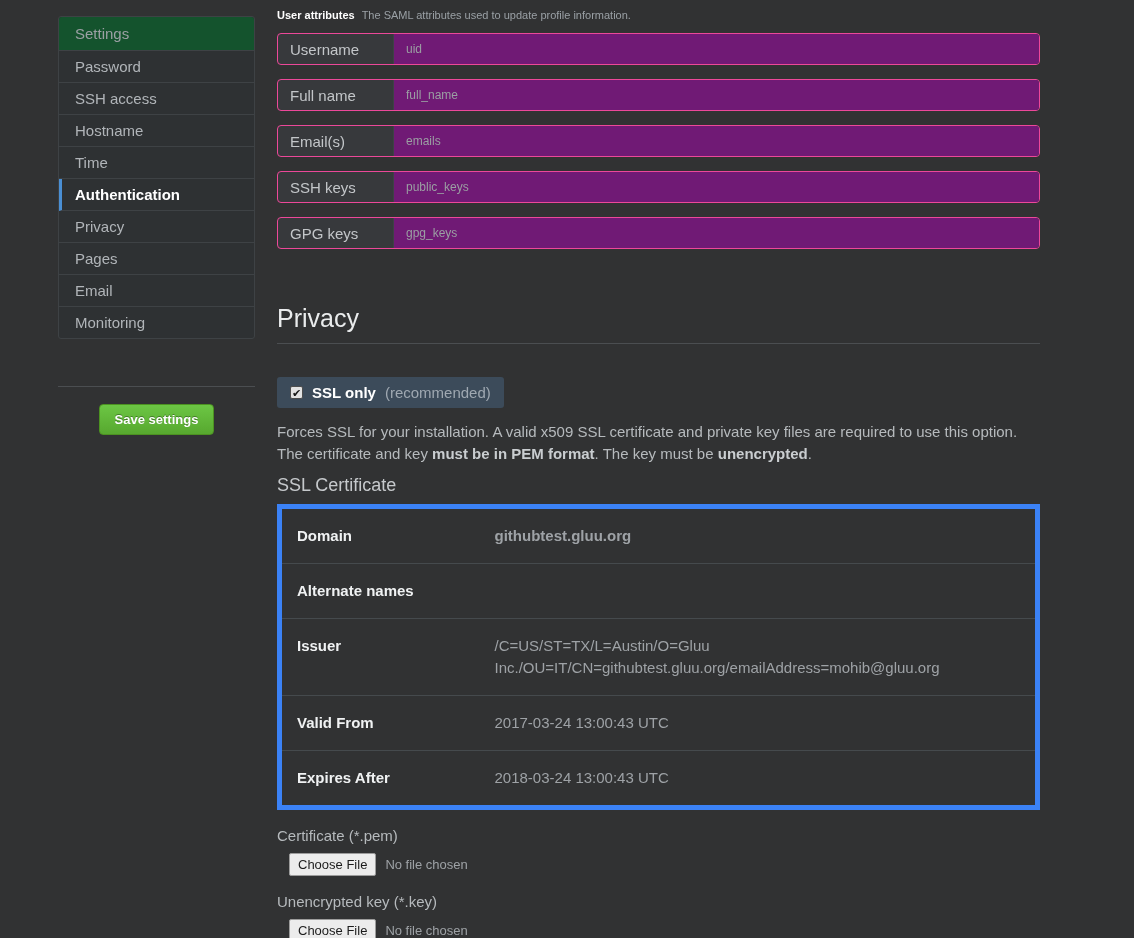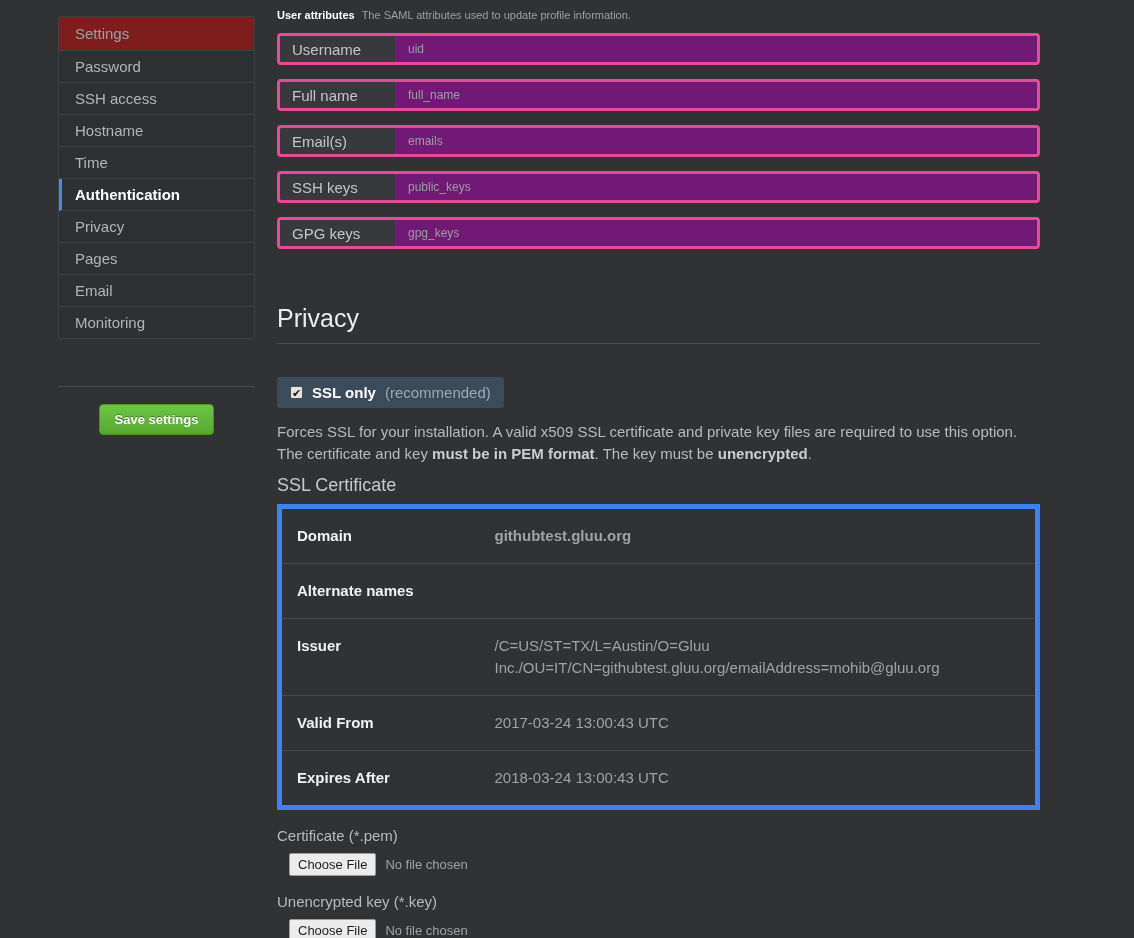--- a/index.html
+++ b/index.html
@@ -8,21 +8,21 @@
     background: #313233;
     font-family: "Liberation Sans", sans-serif;
     position: relative;
     overflow: hidden;
   }
 
   
   .sidebar { position: absolute; left: 58px; top: 16px; width: 197px; }
   .nav { border: 1px solid #3e4245; border-radius: 3px; background: #2e3133; }
   .nav-header {
-    padding: 8px 16px; background: #7f1d1d; color: #9ba0a4;
+    padding: 8px 16px; background: #14532d; color: #9ba0a4;
     font-size: 15px; border-bottom: 1px solid #3e4245; border-radius: 3px 3px 0 0;
   }
   .nav-item {
     padding: 7px 16px; color: #b1b5b9; font-size: 15px;
     border-bottom: 1px solid #3e4245; cursor: pointer;
   }
   .nav-item:last-child { border-bottom: none; border-radius: 0 0 3px 3px; }
   .nav-item.active { color: #ffffff; font-weight: bold; border-left: 3px solid #4a8fd4; padding-left: 13px; }
   .sidebar-divider { border: none; border-top: 1px solid #4b4e51; margin: 47px 0 0; }
   .save-btn {
@@ -35,21 +35,21 @@
 
   
   .main { position: absolute; left: 277px; top: 9px; width: 763px; }
 
   .section-head { display: flex; align-items: baseline; gap: 7px; }
   .section-title { font-size: 11px; font-weight: bold; color: #ffffff; }
   .section-desc { font-size: 11px; color: #9aa0a5; }
 
   .attr-rows { margin-top: 12px; }
   .attr-row {
-    display: flex; height: 32px; border: 3px solid #ec4899; border-radius: 4px;
+    display: flex; height: 32px; border: 1px solid #ec4899; border-radius: 4px;
     background: #37393c; margin-bottom: 14px; overflow: hidden;
   }
   .attr-label {
     width: 115px; padding: 0 12px; display: flex; align-items: center;
     font-size: 15px; color: #c3c6c9; flex-shrink: 0;
   }
   .attr-input {
     flex: 1; background: #701a75; border: none; border-left: 1px solid #3e4245;
     color: #9b9fa3; font-size: 12px; padding: 0 12px; font-family: inherit; outline: none;
   }

